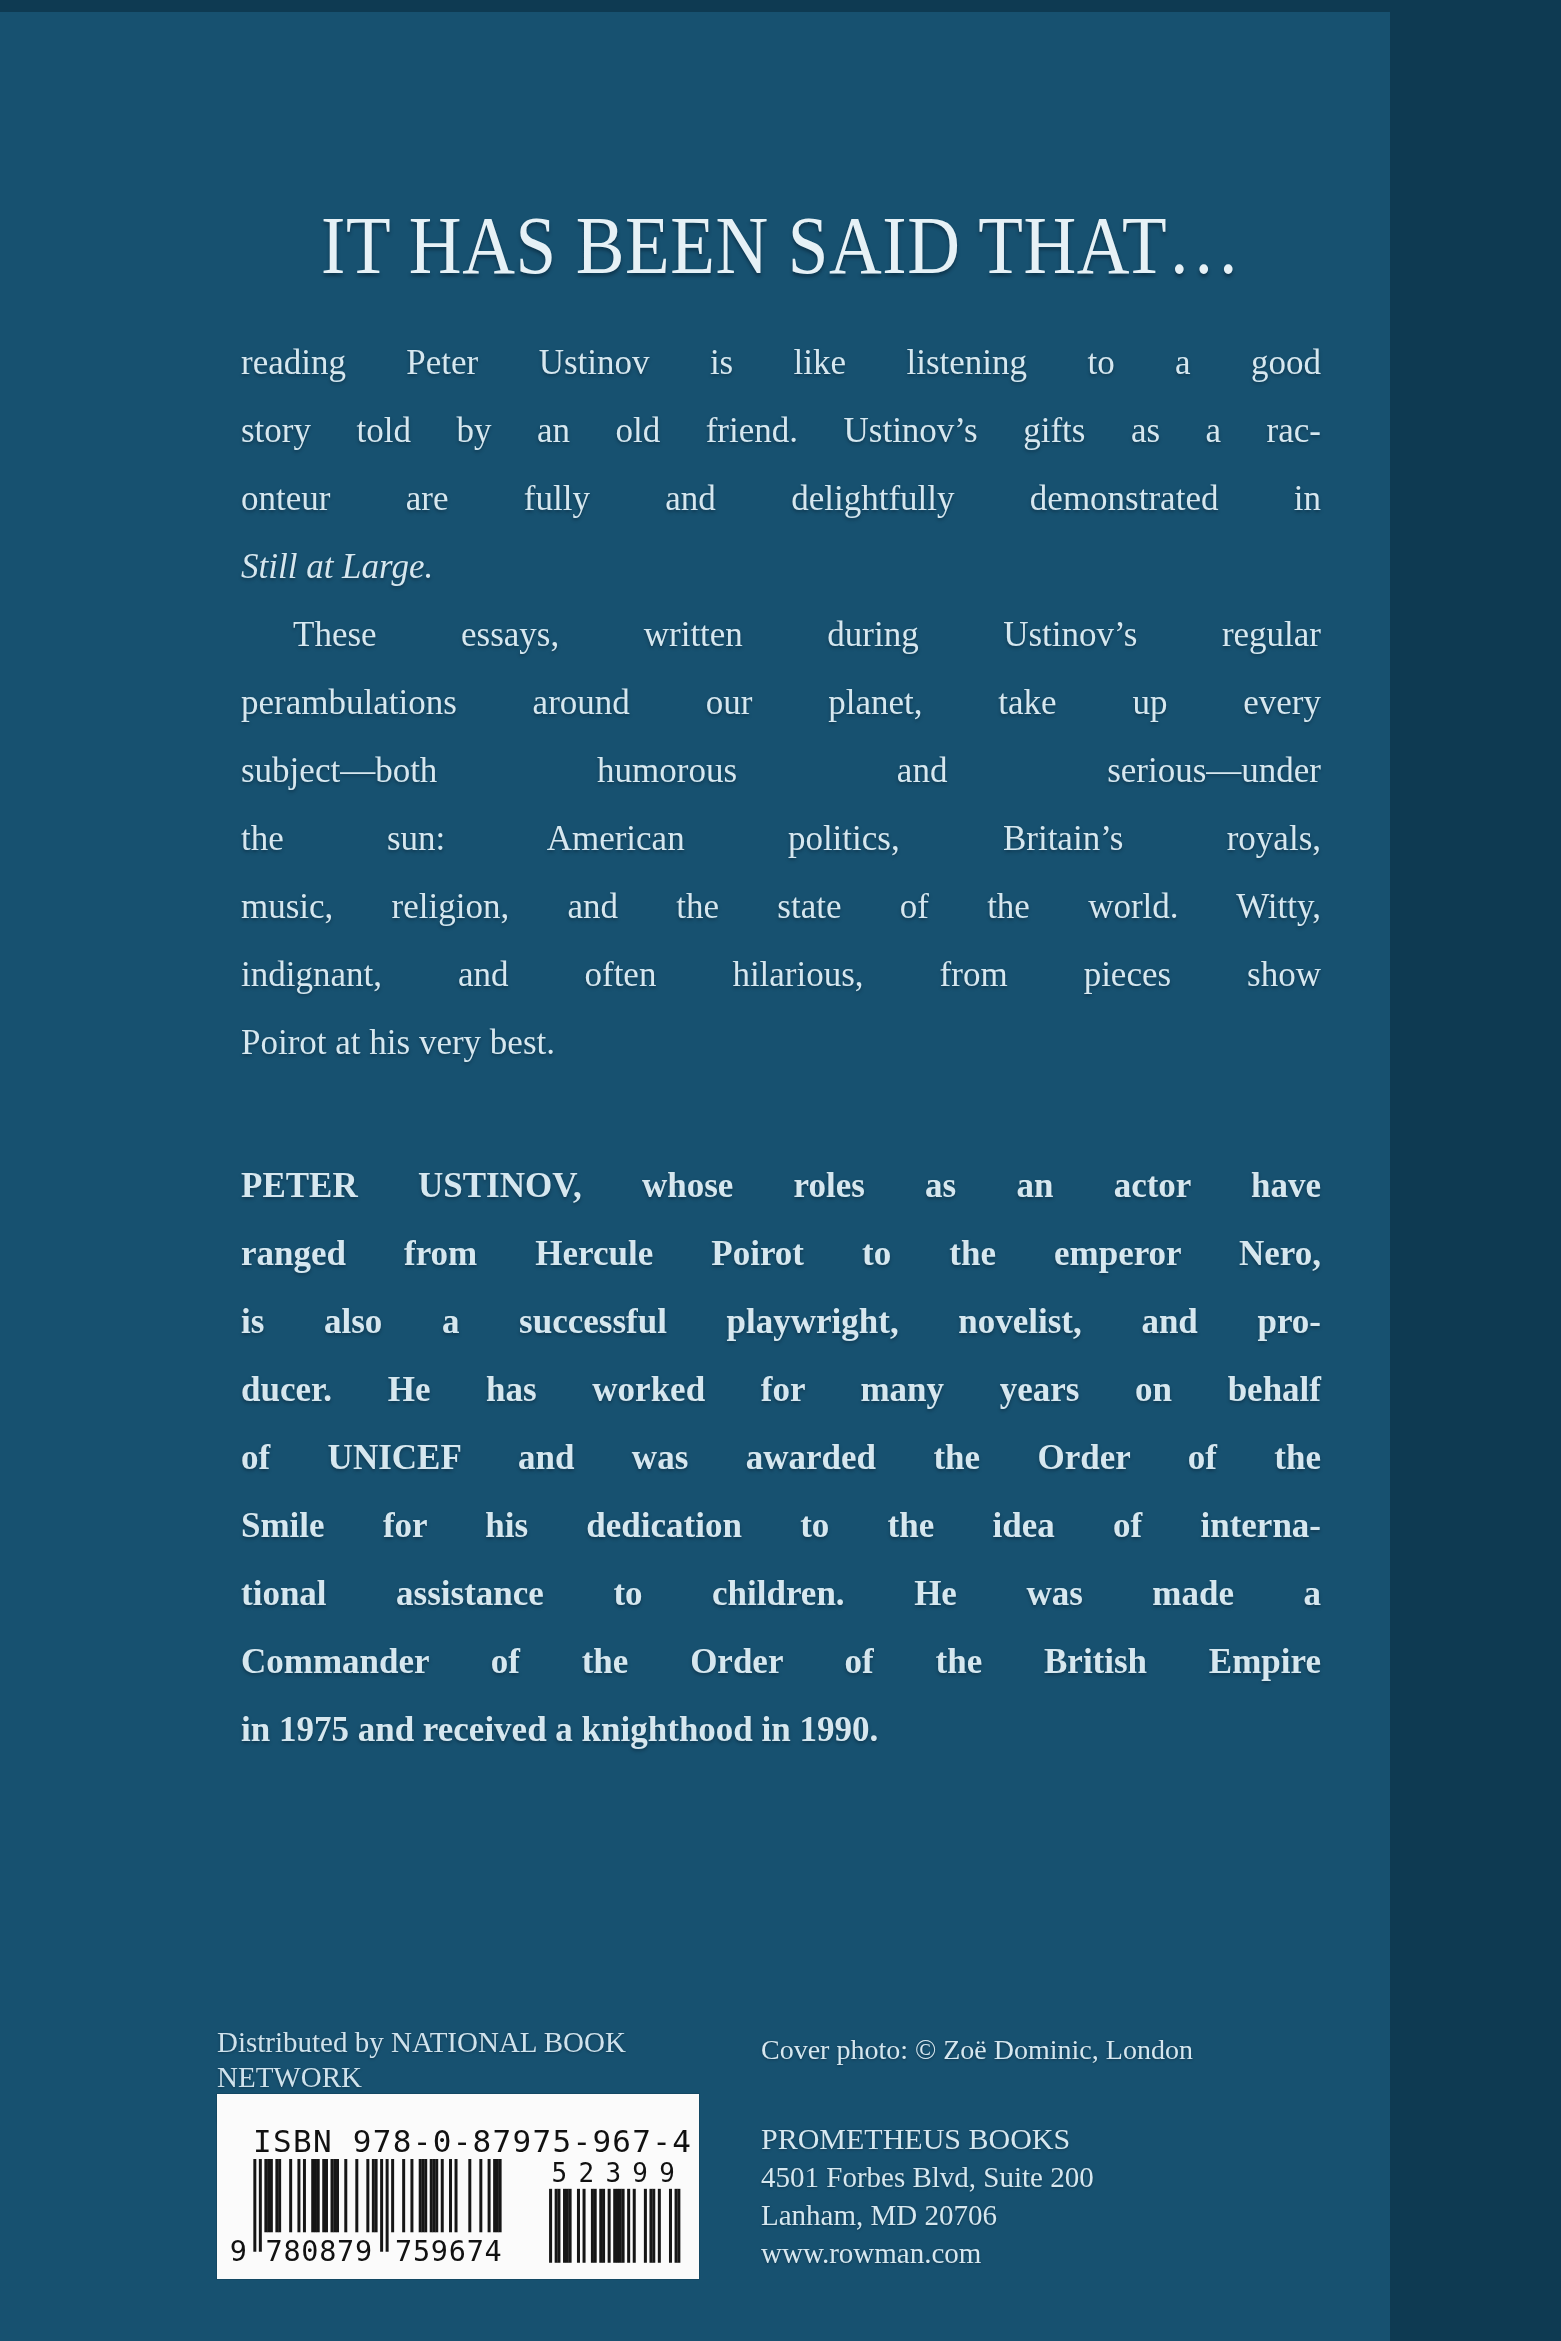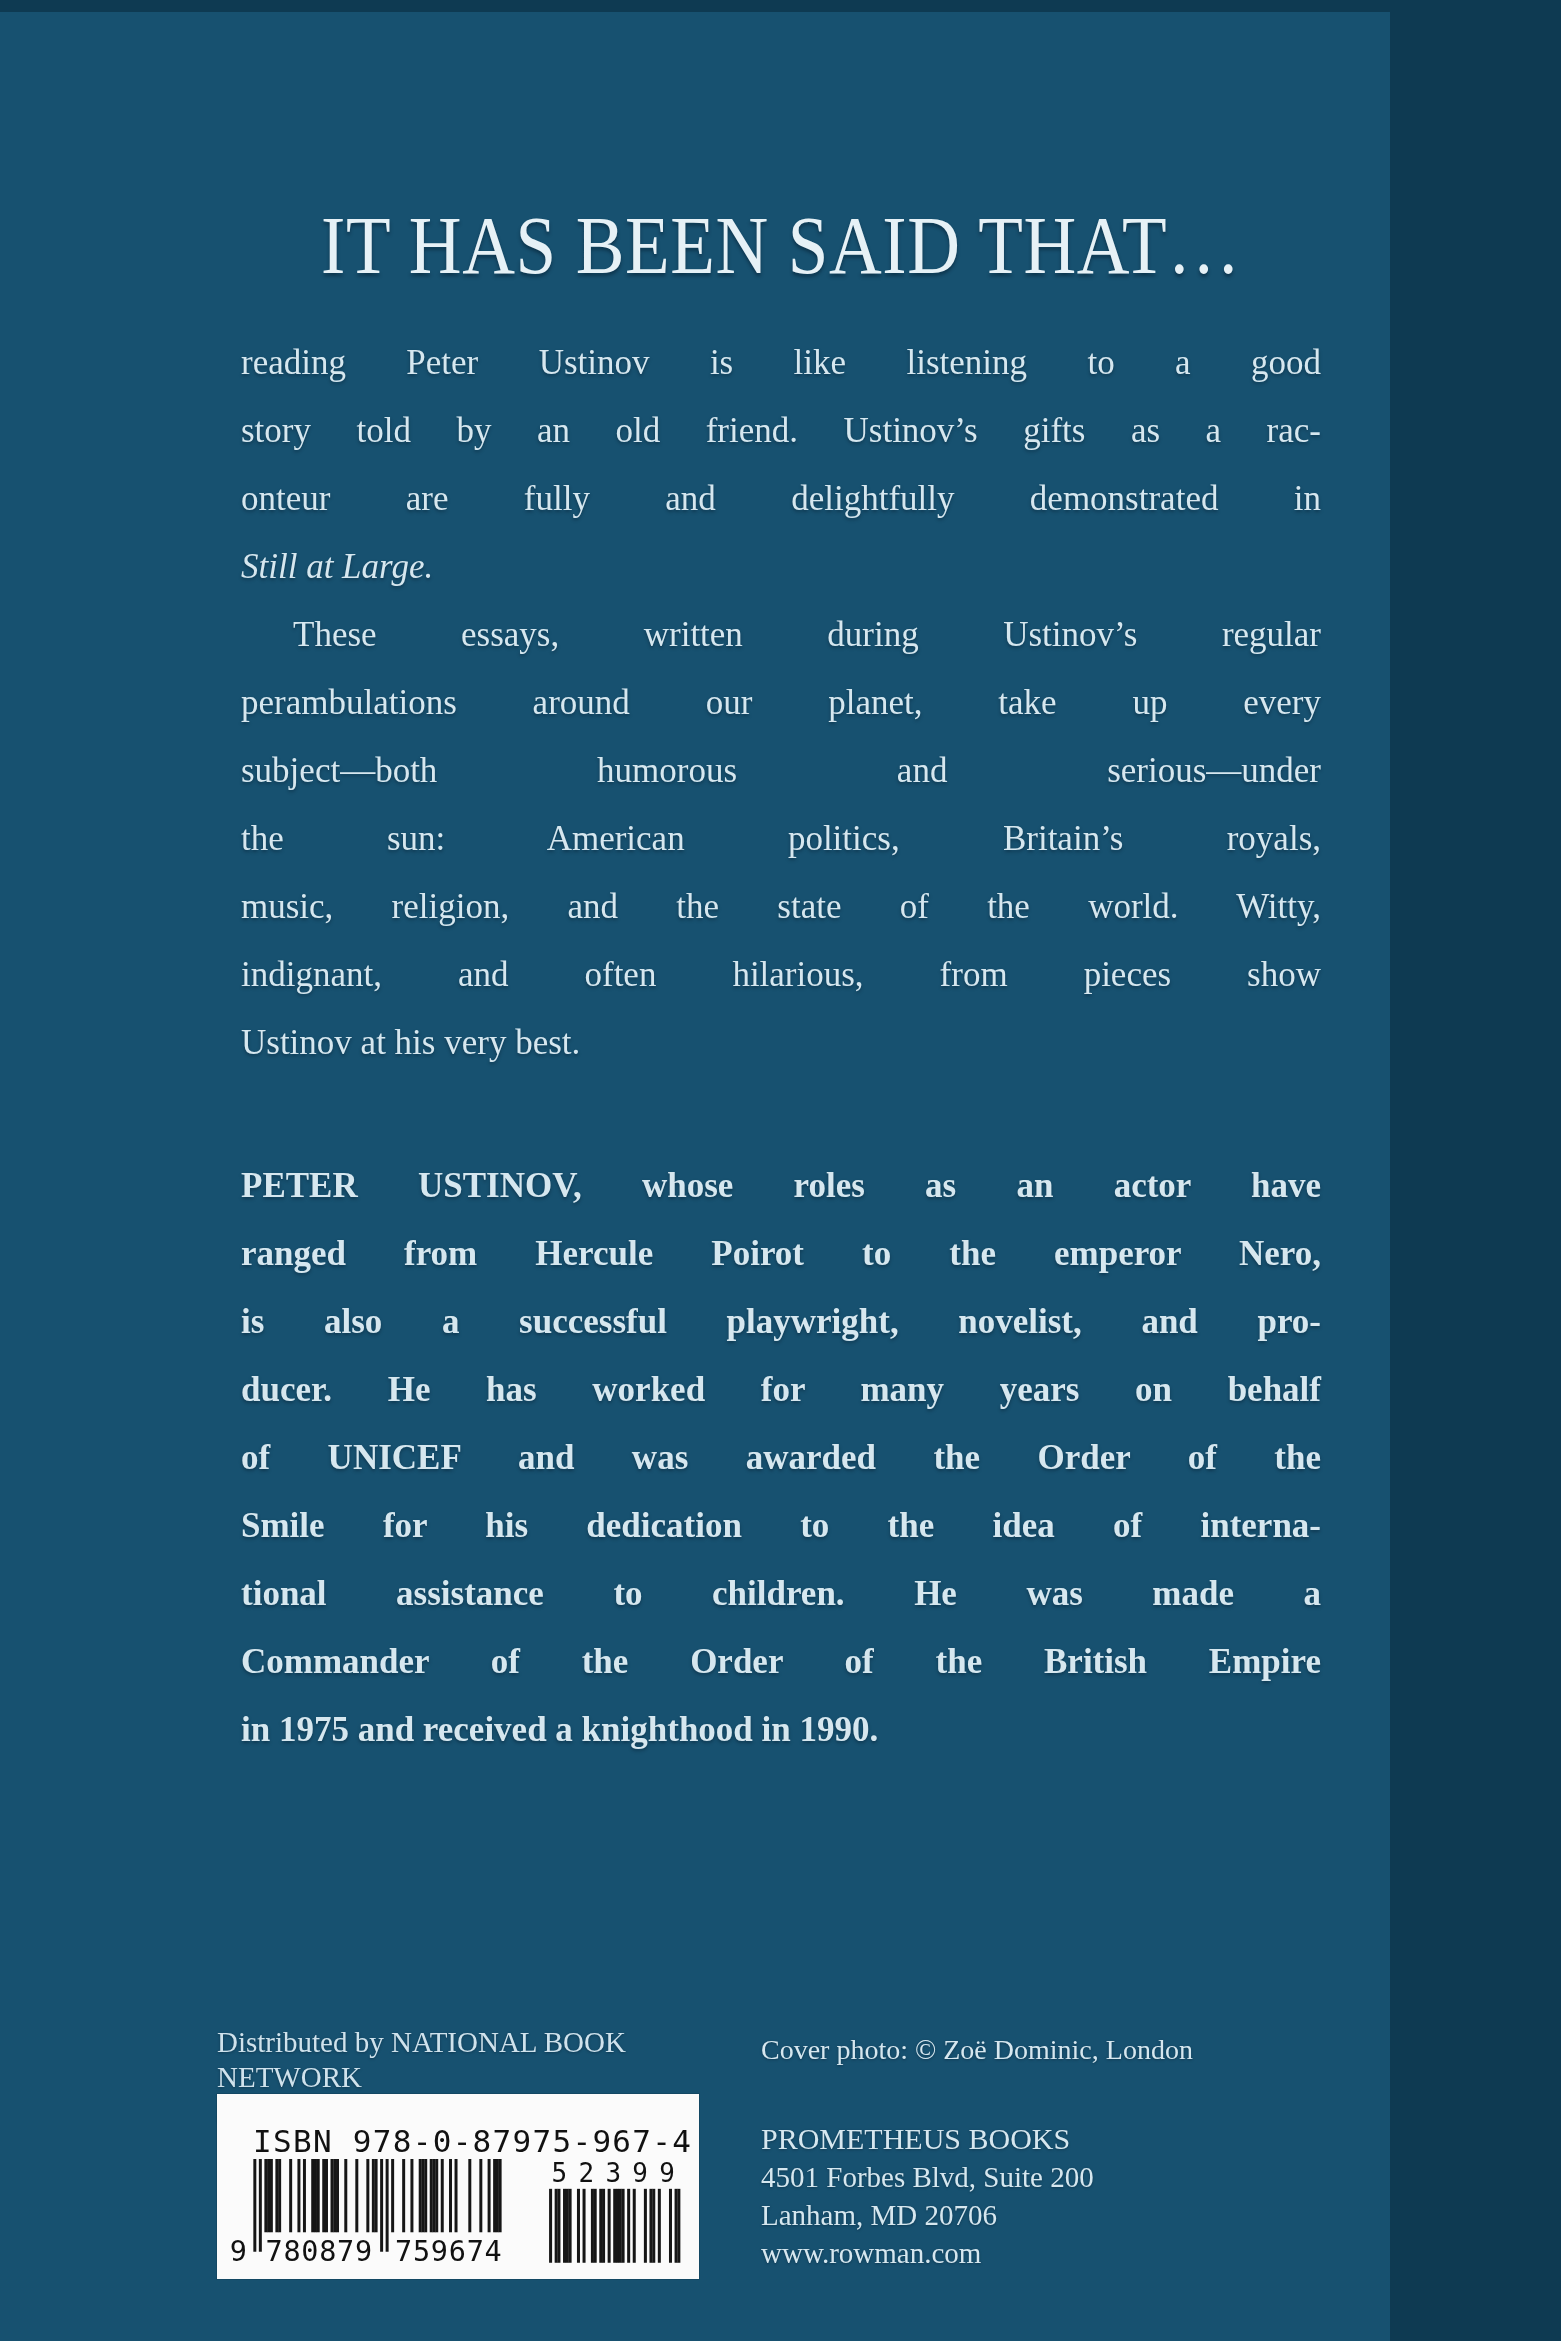--- a/index.html
+++ b/index.html
@@ -97,21 +97,21 @@
         <div class="line">onteur are fully and delightfully demonstrated in</div>
         <div class="line lastline"><span class="ital">Still at Large.</span></div>
       </div>
       <div>
         <div class="line indent">These essays, written during Ustinov’s regular</div>
         <div class="line">perambulations around our planet, take up every</div>
         <div class="line">subject—both humorous and serious—under</div>
         <div class="line">the sun: American politics, Britain’s royals,</div>
         <div class="line">music, religion, and the state of the world. Witty,</div>
         <div class="line">indignant, and often hilarious, from pieces show</div>
-        <div class="line lastline">Ustinov at his very best.</div>
+        <div class="line lastline">Poirot at his very best.</div>
       </div>
     </div>
 
   <div class="textcol bio">
       <div>
         <div class="line">PETER USTINOV, whose roles as an actor have</div>
         <div class="line">ranged from Hercule Poirot to the emperor Nero,</div>
         <div class="line">is also a successful playwright, novelist, and pro-</div>
         <div class="line">ducer. He has worked for many years on behalf</div>
         <div class="line">of UNICEF and was awarded the Order of the</div>

